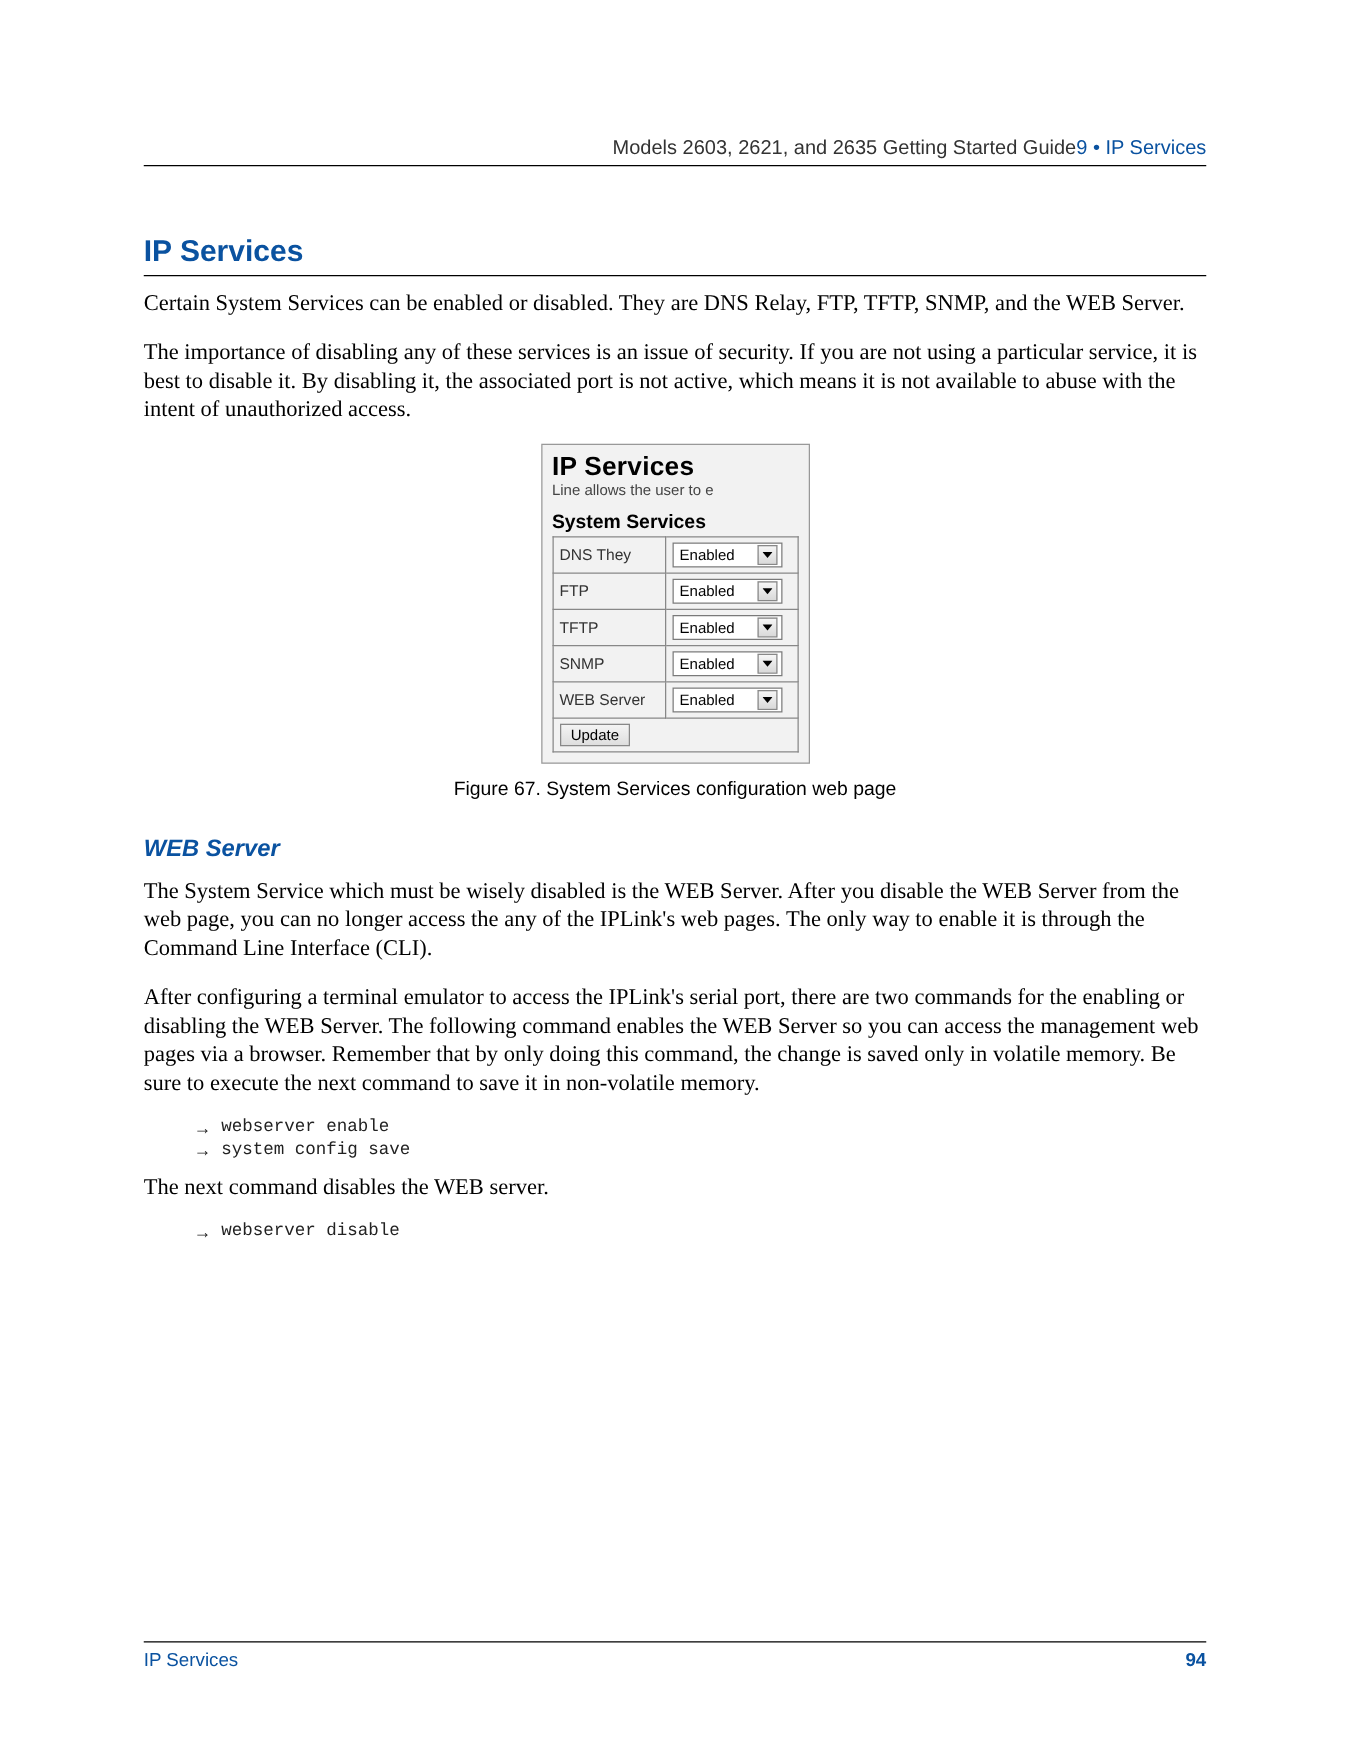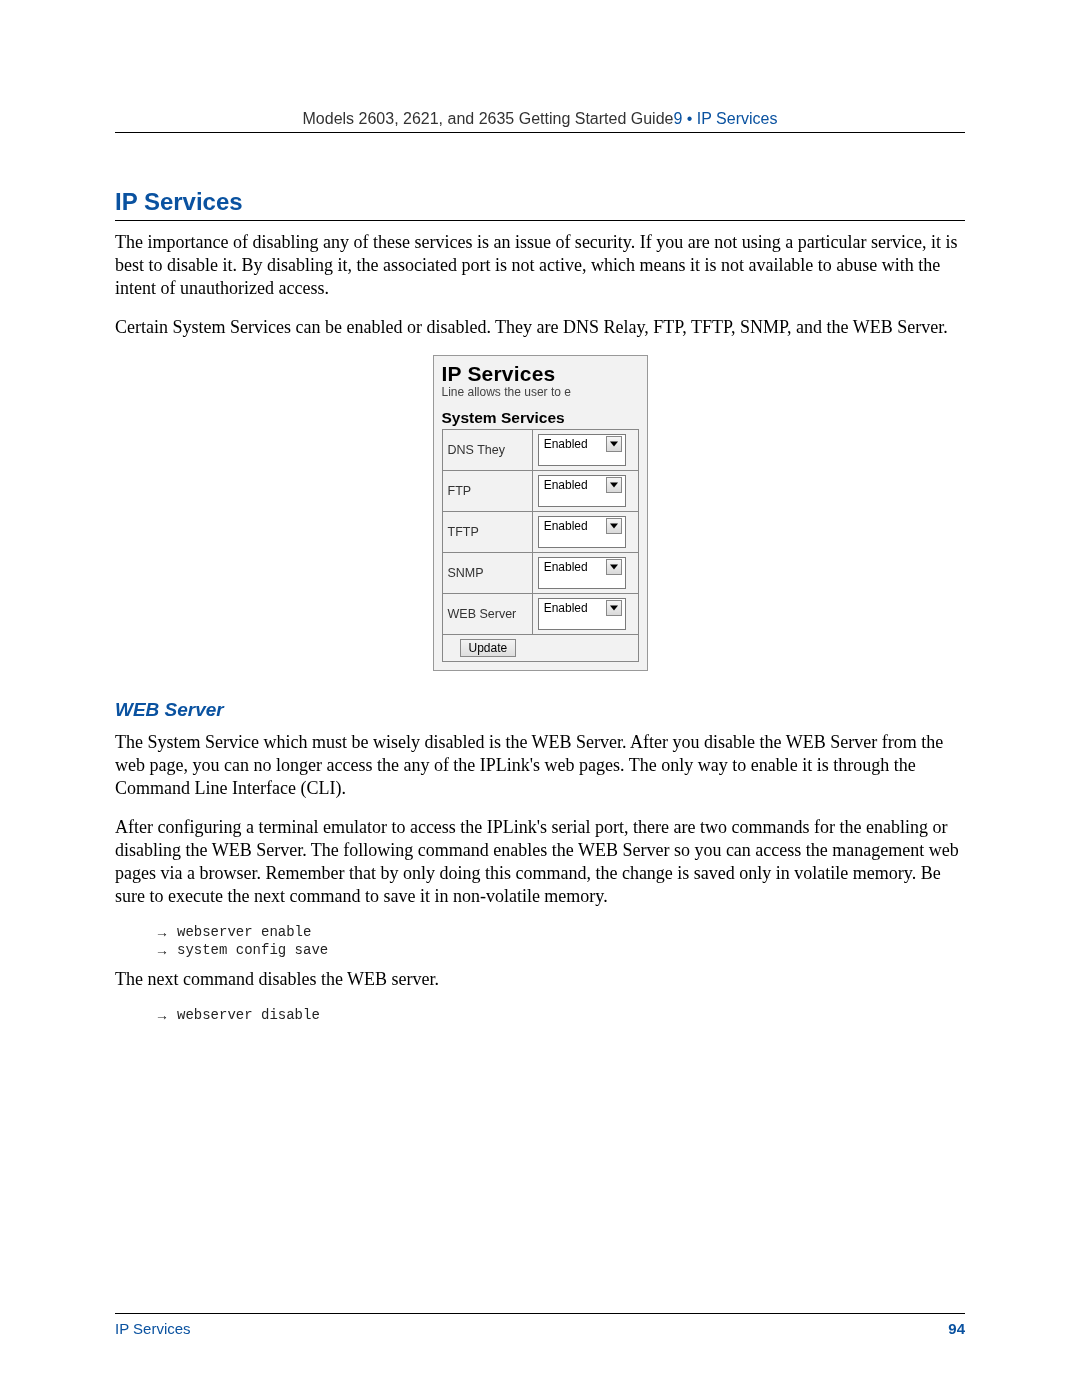--- a/index.html
+++ b/index.html
@@ -10,21 +10,21 @@
     width: 1080px;
   }
   .page {
     padding: 110px 115px 60px 115px;
     box-sizing: border-box;
     min-height: 1397px;
     position: relative;
   }
   .running-head {
     display: flex;
-    justify-content: center;
+    justify-content: flex-end;
     font-family: "Trebuchet MS", "Helvetica Neue", Arial, sans-serif;
     font-size: 16px;
     padding-bottom: 4px;
     border-bottom: 1px solid #000;
   }
   .running-head .left { color: #333; }
   .running-head .right {
     color: #0a52a0;
     font-weight: 400;
   }
@@ -99,33 +99,33 @@
     vertical-align: middle;
   }
   .svc-table td.lbl { width: 46%; color: #333; }
   .dd {
     display: flex;
     align-items: center;
     justify-content: space-between;
     border: 1px solid #7a7a7a;
     background: #fff;
     height: 18px;
-    padding: 0 3px 12px 5px;
+    padding: 0 3px 0 5px;
     font-size: 12px;
     width: 78px;
     color: #000;
   }
   .dd .arrow {
     width: 14px; height: 14px;
     border: 1px solid #888;
     background: linear-gradient(#f6f6f6,#d9d9d9);
     display: flex; align-items: center; justify-content: center;
   }
   .dd .arrow svg { width: 8px; height: 6px; }
-  .upd-row td { border: 1px solid #888; padding: 4px 17px; margin-left: 24px; }
+  .upd-row td { border: 1px solid #888; padding: 4px 5px; margin-left: 24px; }
   .btn {
     display: inline-block;
     border: 1px solid #888;
     background: linear-gradient(#f4f4f4,#dedede);
     font-size: 12px;
     padding: 1px 8px;
     color: #000;
     font-family: Helvetica, Arial, sans-serif;
   }
   .caption {
@@ -162,22 +162,22 @@
 
   <div class="running-head">
     <span class="left">Models 2603, 2621, and 2635 Getting Started Guide</span>
     <span class="right">9 • IP Services</span>
   </div>
 
   <h1 class="section">IP Services</h1>
   <div class="rule"></div>
 
   <div class="body">
+    <p>Certain System Services can be enabled or disabled. They are DNS Relay, FTP, TFTP, SNMP, and the WEB Server.</p>
     <p>The importance of disabling any of these services is an issue of security. If you are not using a particular service, it is best to disable it. By disabling it, the associated port is not active, which means it is not available to abuse with the intent of unauthorized access.</p>
-    <p>Certain System Services can be enabled or disabled. They are DNS Relay, FTP, TFTP, SNMP, and the WEB Server.</p>
   </div>
 
   <div class="fig-wrap">
     <div class="fig">
       <div class="pad">
         <div class="title">IP Services</div>
         <div class="tagline">Line allows the user to e</div>
         <div class="subhdr">System Services</div>
 
         <table class="svc-table">
@@ -249,20 +249,21 @@
           </tr>
           <tr class="upd-row">
             <td colspan="2">
               <span class="btn">Update</span>
             </td>
           </tr>
         </tbody>
           </table>
       </div>
     </div>
+    <div class="caption">Figure 67. System Services configuration web page</div>
   </div>
 
   <h2 class="sub">WEB Server</h2>
   <div class="body">
     <p>The System Service which must be wisely disabled is the WEB Server. After you disable the WEB Server from the web page, you can no longer access the any of the IPLink's web pages. The only way to enable it is through the Command Line Interface (CLI).</p>
   </div>
 
   <div class="body">
     <p>After configuring a terminal emulator to access the IPLink's serial port, there are two commands for the enabling or disabling the WEB Server. The following command enables the WEB Server so you can access the management web pages via a browser. Remember that by only doing this command, the change is saved only in volatile memory. Be sure to execute the next command to save it in non-volatile memory.</p>
   </div>

